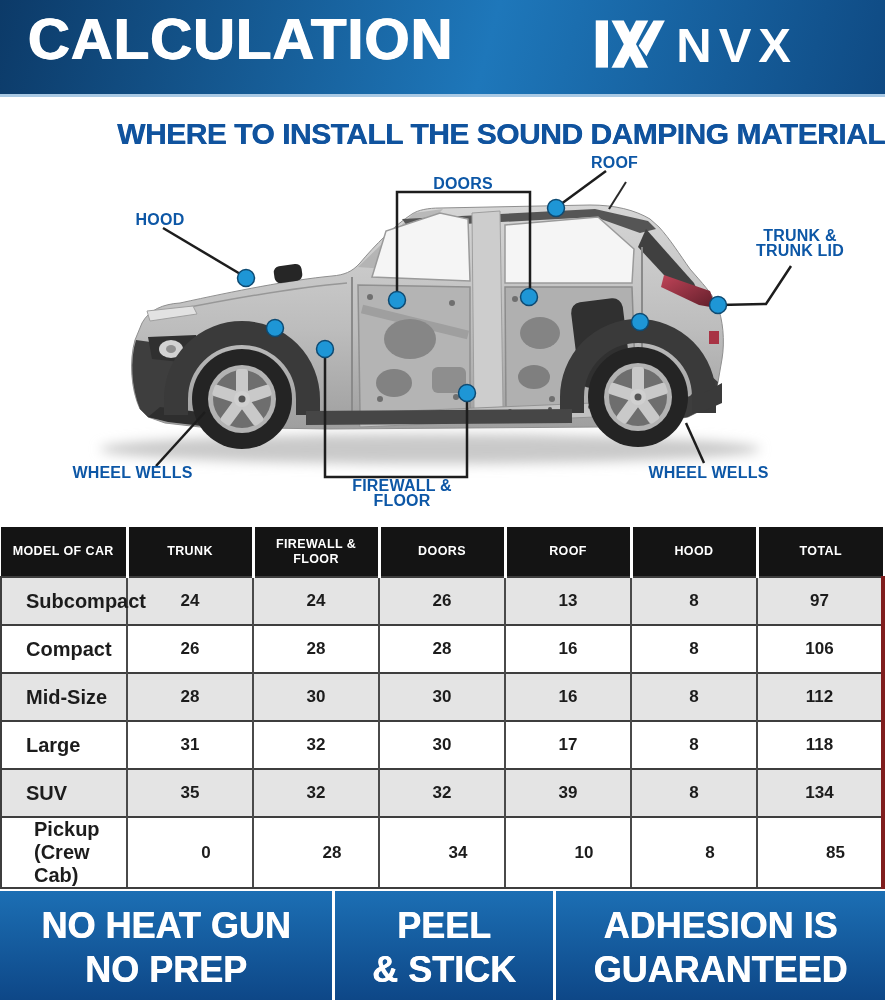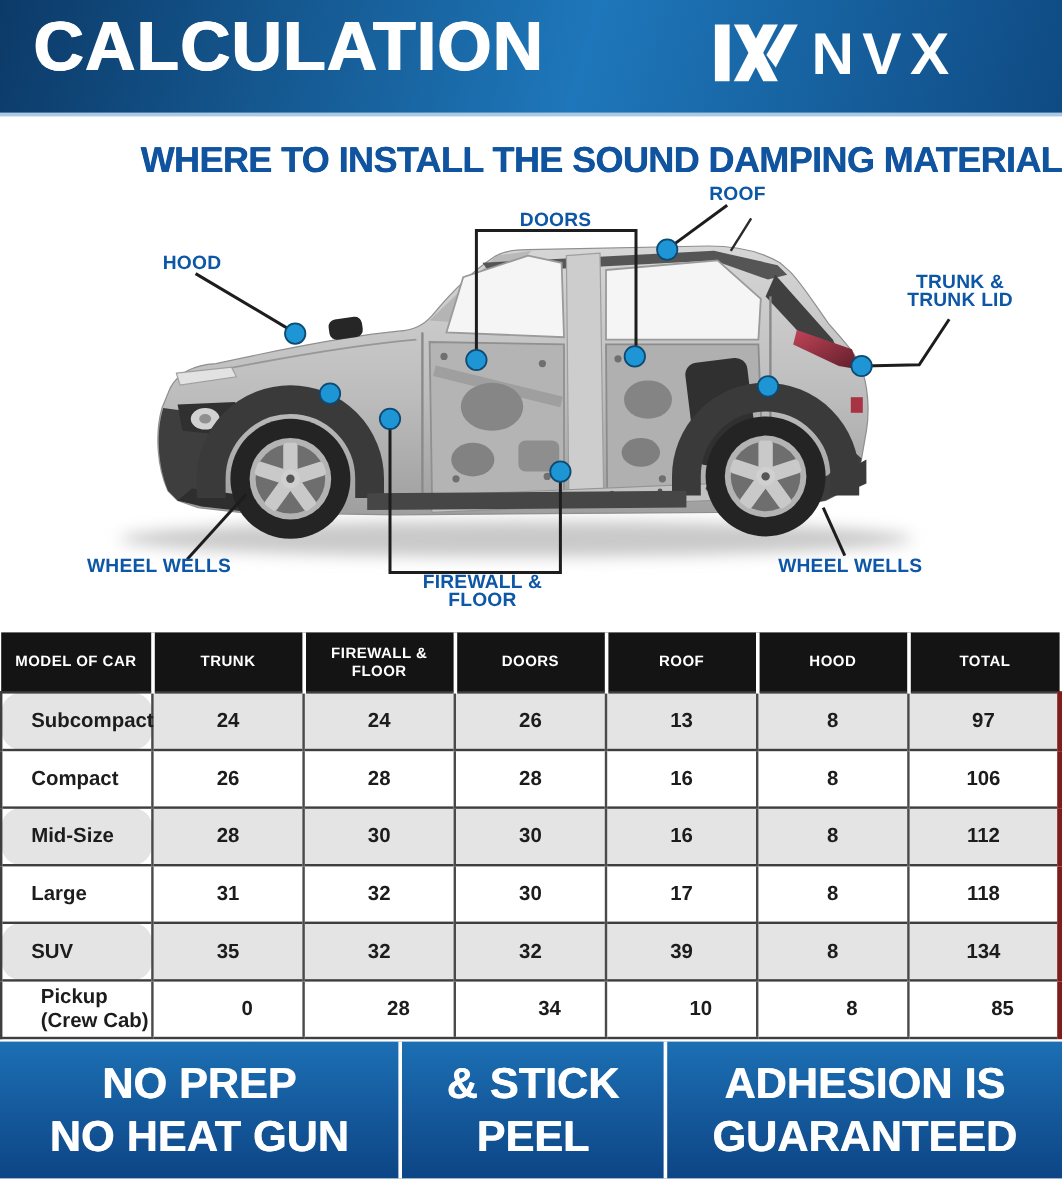--- a/index.html
+++ b/index.html
@@ -33,21 +33,21 @@
   
   table.materials{width:885px;border-collapse:collapse;table-layout:fixed;}
   table.materials th{height:50px;background:var(--table-header-bg);color:#fff;font-size:12.5px;
     font-weight:700;letter-spacing:.4px;text-align:center;vertical-align:middle;
     border-left:3px solid #fff;white-space:pre-line;line-height:1.2;}
   table.materials th:first-child{border-left:none;}
   table.materials td{height:48px;font-size:17px;font-weight:700;color:#1c1c1c;text-align:center;
     vertical-align:middle;border-top:2px solid #3e3e3e;border-left:2px solid #4a4a4a;}
   table.materials td:first-child{border-left:2px solid #3e3e3e;}
   table.materials td:last-child{border-right:4px solid #7f1d1d;}
-  table.materials td.model{text-align:left;padding-left:24px;font-size:17px;white-space:pre-line;line-height:1.15;border-radius:17px;}
+  table.materials td.model{text-align:left;padding-left:24px;font-size:20px;white-space:pre-line;line-height:1.15;}
   table.materials tbody tr:nth-child(odd){background:var(--row-alt-gray);}
   table.materials tbody tr:nth-child(even){background:#fff;}
   table.materials tbody tr:last-child td{border-bottom:2px solid #3e3e3e;padding-left:32px;}
 
   
   .footer{display:flex;height:114px;margin-top:2px;
     background:linear-gradient(180deg,var(--footer-blue-top),var(--footer-blue-bottom));}
   .badge{display:flex;flex-direction:column;justify-content:center;align-items:center;
     color:#fff;font-weight:700;font-size:36px;line-height:1.22;text-align:center;
     text-shadow:.6px 0 0 #fff;}
@@ -302,26 +302,26 @@
           <td>34</td>
           <td>10</td>
           <td>8</td>
           <td>85</td>
         </tr>
       </tbody>
   </table>
 
   <div class="footer">
     <div class="badge badge-1">
+      <span>NO HEAT GUN</span>
       <span>NO PREP</span>
-      <span>NO HEAT GUN</span>
     </div>
     <div class="badge badge-2">
+      <span>PEEL</span>
       <span>&amp; STICK</span>
-      <span>PEEL</span>
     </div>
     <div class="badge badge-3">
       <span>ADHESION IS</span>
       <span>GUARANTEED</span>
     </div>
   </div>
 
 </div>
 
 </body></html>

